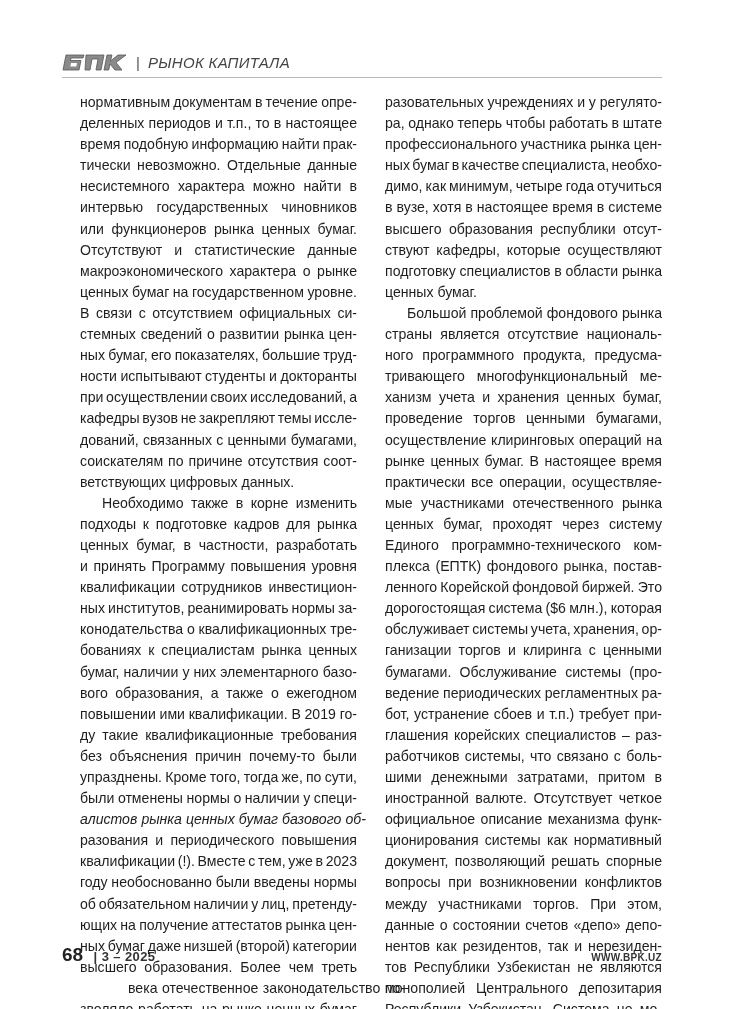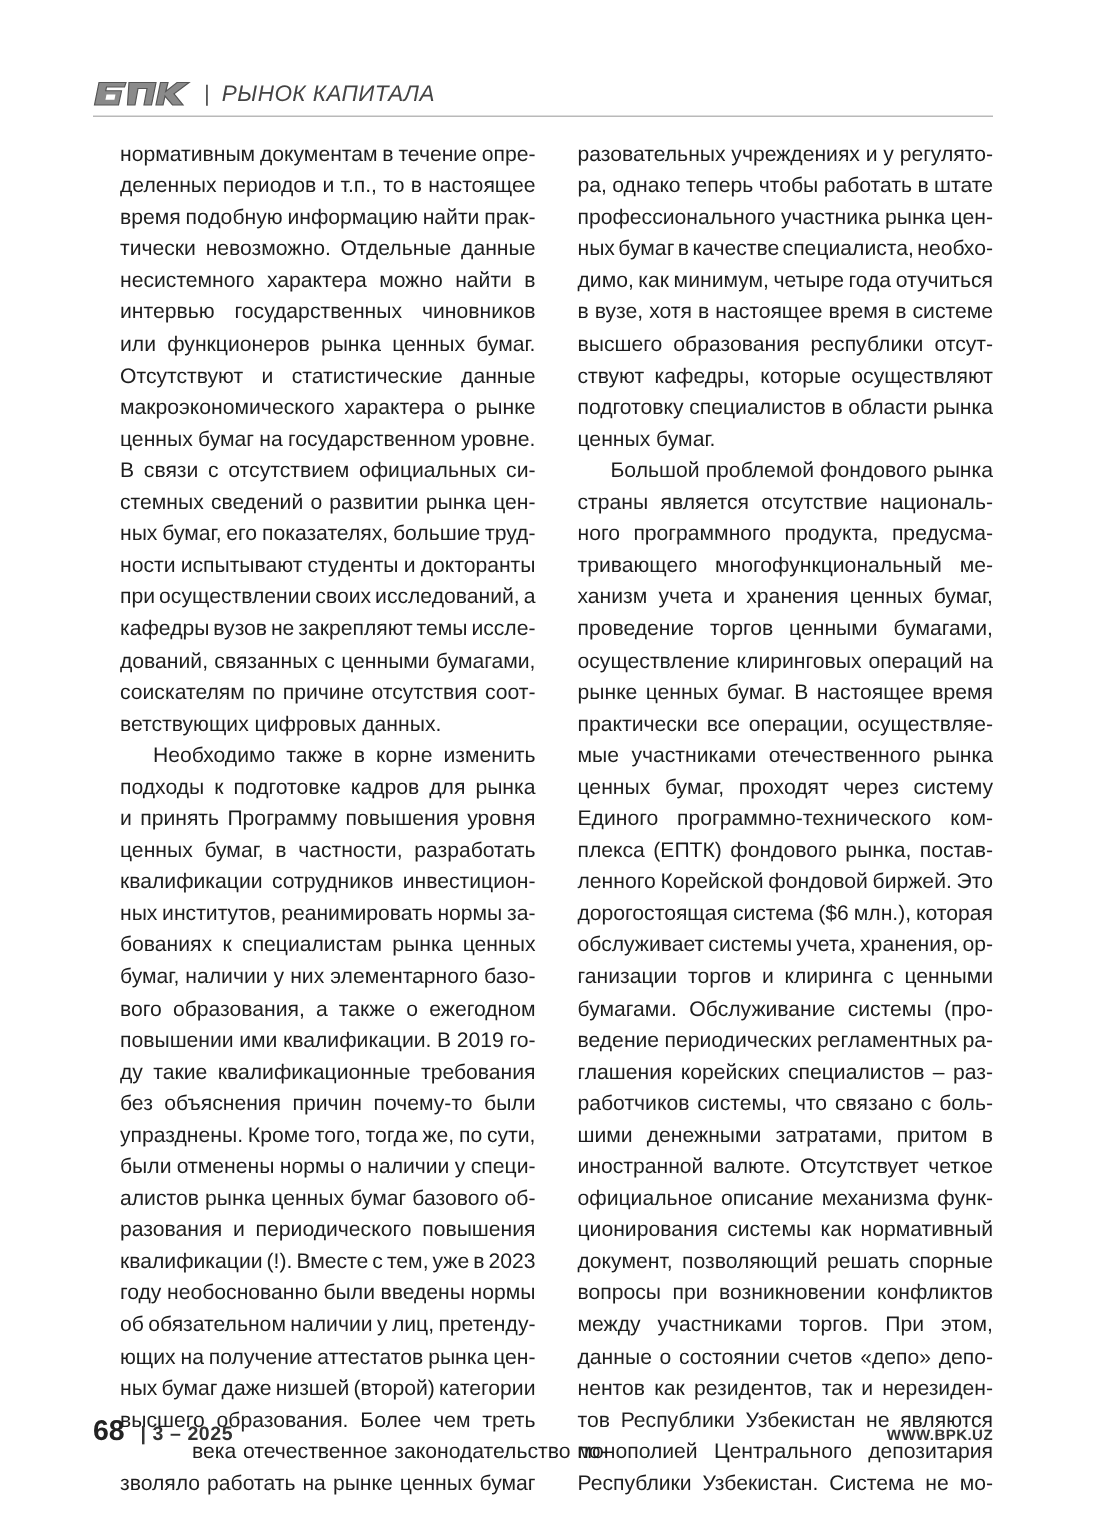--- a/index.html
+++ b/index.html
@@ -54,33 +54,34 @@
     <span class="line" style="white-space: nowrap; word-spacing: 0.884375px; text-align-last: left;">стемных сведений о развитии рынка цен-</span>
     <span class="line" style="white-space: nowrap; word-spacing: -0.696875px; text-align-last: left;">ных бумаг, его показателях, большие труд-</span>
     <span class="line" style="white-space: nowrap; word-spacing: -0.480469px; text-align-last: left;">ности испытывают студенты и докторанты</span>
     <span class="line" style="white-space: nowrap; word-spacing: -1.21094px; text-align-last: left;">при осуществлении своих исследований, а</span>
     <span class="line" style="white-space: nowrap; word-spacing: -1.34375px; text-align-last: left;">кафедры вузов не закрепляют темы иссле-</span>
     <span class="line" style="white-space: nowrap; word-spacing: 0.304688px; text-align-last: left;">дований, связанных с ценными бумагами,</span>
     <span class="line" style="white-space: nowrap; word-spacing: 1.01953px; text-align-last: left;">соискателям по причине отсутствия соот-</span>
     <span class="line last">ветствующих цифровых данных.</span>
     <span class="line indent" style="white-space: nowrap; word-spacing: 3.46094px; text-align-last: left;">Необходимо также в корне изменить</span>
     <span class="line" style="white-space: nowrap; word-spacing: 2.74375px; text-align-last: left;">подходы к подготовке кадров для рынка</span>
+    <span class="line" style="white-space: nowrap; word-spacing: 3.83984px; text-align-last: left;">ценных бумаг, в частности, разработать</span>
     <span class="line" style="white-space: nowrap; word-spacing: 1.67578px; text-align-last: left;">и принять Программу повышения уровня</span>
-    <span class="line" style="white-space: nowrap; word-spacing: 3.83984px; text-align-last: left;">ценных бумаг, в частности, разработать</span>
     <span class="line" style="white-space: nowrap; word-spacing: 2.35156px; text-align-last: left;">квалификации сотрудников инвестицион-</span>
     <span class="line" style="white-space: nowrap; word-spacing: -0.800781px; text-align-last: left;">ных институтов, реанимировать нормы за-</span>
+    <span class="line" style="white-space: nowrap; word-spacing: -0.09375px; text-align-last: left;">конодательства о квалификационных тре-</span>
     <span class="line" style="white-space: nowrap; word-spacing: 2.98047px; text-align-last: left;">бованиях к специалистам рынка ценных</span>
     <span class="line" style="white-space: nowrap; word-spacing: 0.1125px; text-align-last: left;">бумаг, наличии у них элементарного базо-</span>
     <span class="line" style="white-space: nowrap; word-spacing: 3.50937px; text-align-last: left;">вого образования, а также о ежегодном</span>
     <span class="line" style="white-space: nowrap; word-spacing: -0.16875px; text-align-last: left;">повышении ими квалификации. В 2019 го-</span>
     <span class="line" style="white-space: nowrap; word-spacing: 3.03125px; text-align-last: left;">ду такие квалификационные требования</span>
     <span class="line" style="white-space: nowrap; word-spacing: 3.71875px; text-align-last: left;">без объяснения причин почему-то были</span>
     <span class="line" style="white-space: nowrap; word-spacing: -0.726562px; text-align-last: left;">упразднены. Кроме того, тогда же, по сути,</span>
     <span class="line" style="white-space: nowrap; word-spacing: -0.328125px; text-align-last: left;">были отменены нормы о наличии у специ-</span>
-    <span class="line" style="white-space: nowrap; word-spacing: 0.184375px; text-align-last: left;">алистов рынка ценных бумаг базового об-</span>
+    <span class="line" style="white-space: nowrap; word-spacing: 0.184375px; text-align-last: left; font-style: italic;">алистов рынка ценных бумаг базового об-</span>
     <span class="line" style="white-space: nowrap; word-spacing: 3.29167px; text-align-last: left;">разования и периодического повышения</span>
     <span class="line" style="white-space: nowrap; word-spacing: -1.24554px; text-align-last: left;">квалификации (!). Вместе с тем, уже в 2023</span>
     <span class="line" style="white-space: nowrap; word-spacing: -0.203125px; text-align-last: left;">году необоснованно были введены нормы</span>
     <span class="line" style="white-space: nowrap; word-spacing: -0.984375px; text-align-last: left;">об обязательном наличии у лиц, претенду-</span>
     <span class="line" style="white-space: nowrap; word-spacing: -0.6625px; text-align-last: left;">ющих на получение аттестатов рынка цен-</span>
     <span class="line" style="white-space: nowrap; word-spacing: -1.19375px; text-align-last: left;">ных бумаг даже низшей (второй) категории</span>
     <span class="line" style="white-space: nowrap; word-spacing: 3.97656px; text-align-last: left;">высшего образования. Более чем треть</span>
     <span class="line" style="white-space: nowrap; word-spacing: 0.630208px; text-align-last: left; margin-left: 48px;">века отечественное законодательство по-</span>
     <span class="line" style="white-space: nowrap; word-spacing: 0.753125px; text-align-last: left;">зволяло работать на рынке ценных бумаг</span>
   </div>
@@ -107,20 +108,21 @@
     <span class="line" style="white-space: nowrap; word-spacing: 4.38021px; text-align-last: left;">мые участниками отечественного рынка</span>
     <span class="line" style="white-space: nowrap; word-spacing: 5.85938px; text-align-last: left;">ценных бумаг, проходят через систему</span>
     <span class="line" style="white-space: nowrap; word-spacing: 8.71094px; text-align-last: left;">Единого программно-технического ком-</span>
     <span class="line" style="white-space: nowrap; word-spacing: 1.69141px; text-align-last: left;">плекса (ЕПТК) фондового рынка, постав-</span>
     <span class="line" style="white-space: nowrap; word-spacing: -0.726562px; text-align-last: left;">ленного Корейской фондовой биржей. Это</span>
     <span class="line" style="white-space: nowrap; word-spacing: -0.617188px; text-align-last: left;">дорогостоящая система ($6 млн.), которая</span>
     <span class="line" style="white-space: nowrap; word-spacing: -1.21094px; text-align-last: left;">обслуживает системы учета, хранения, ор-</span>
     <span class="line" style="white-space: nowrap; word-spacing: 3.26562px; text-align-last: left;">ганизации торгов и клиринга с ценными</span>
     <span class="line" style="white-space: nowrap; word-spacing: 4.32812px; text-align-last: left;">бумагами. Обслуживание системы (про-</span>
     <span class="line" style="white-space: nowrap; word-spacing: -0.317708px; text-align-last: left;">ведение периодических регламентных ра-</span>
+    <span class="line" style="white-space: nowrap; word-spacing: 0.703125px; text-align-last: left;">бот, устранение сбоев и т.п.) требует при-</span>
     <span class="line" style="white-space: nowrap; word-spacing: 1.64453px; text-align-last: left;">глашения корейских специалистов – раз-</span>
     <span class="line" style="white-space: nowrap; word-spacing: 1.33438px; text-align-last: left;">работчиков системы, что связано с боль-</span>
     <span class="line" style="white-space: nowrap; word-spacing: 5.51953px; text-align-last: left;">шими денежными затратами, притом в</span>
     <span class="line" style="white-space: nowrap; word-spacing: 2.45833px; text-align-last: left;">иностранной валюте. Отсутствует четкое</span>
     <span class="line" style="white-space: nowrap; word-spacing: 1.5625px; text-align-last: left;">официальное описание механизма функ-</span>
     <span class="line" style="white-space: nowrap; word-spacing: 2.33333px; text-align-last: left;">ционирования системы как нормативный</span>
     <span class="line" style="white-space: nowrap; word-spacing: 2.34375px; text-align-last: left;">документ, позволяющий решать спорные</span>
     <span class="line" style="white-space: nowrap; word-spacing: 3.78646px; text-align-last: left;">вопросы при возникновении конфликтов</span>
     <span class="line" style="white-space: nowrap; word-spacing: 7.37109px; text-align-last: left;">между участниками торгов. При этом,</span>
     <span class="line" style="white-space: nowrap; word-spacing: 1.1875px; text-align-last: left;">данные о состоянии счетов «депо» депо-</span>

